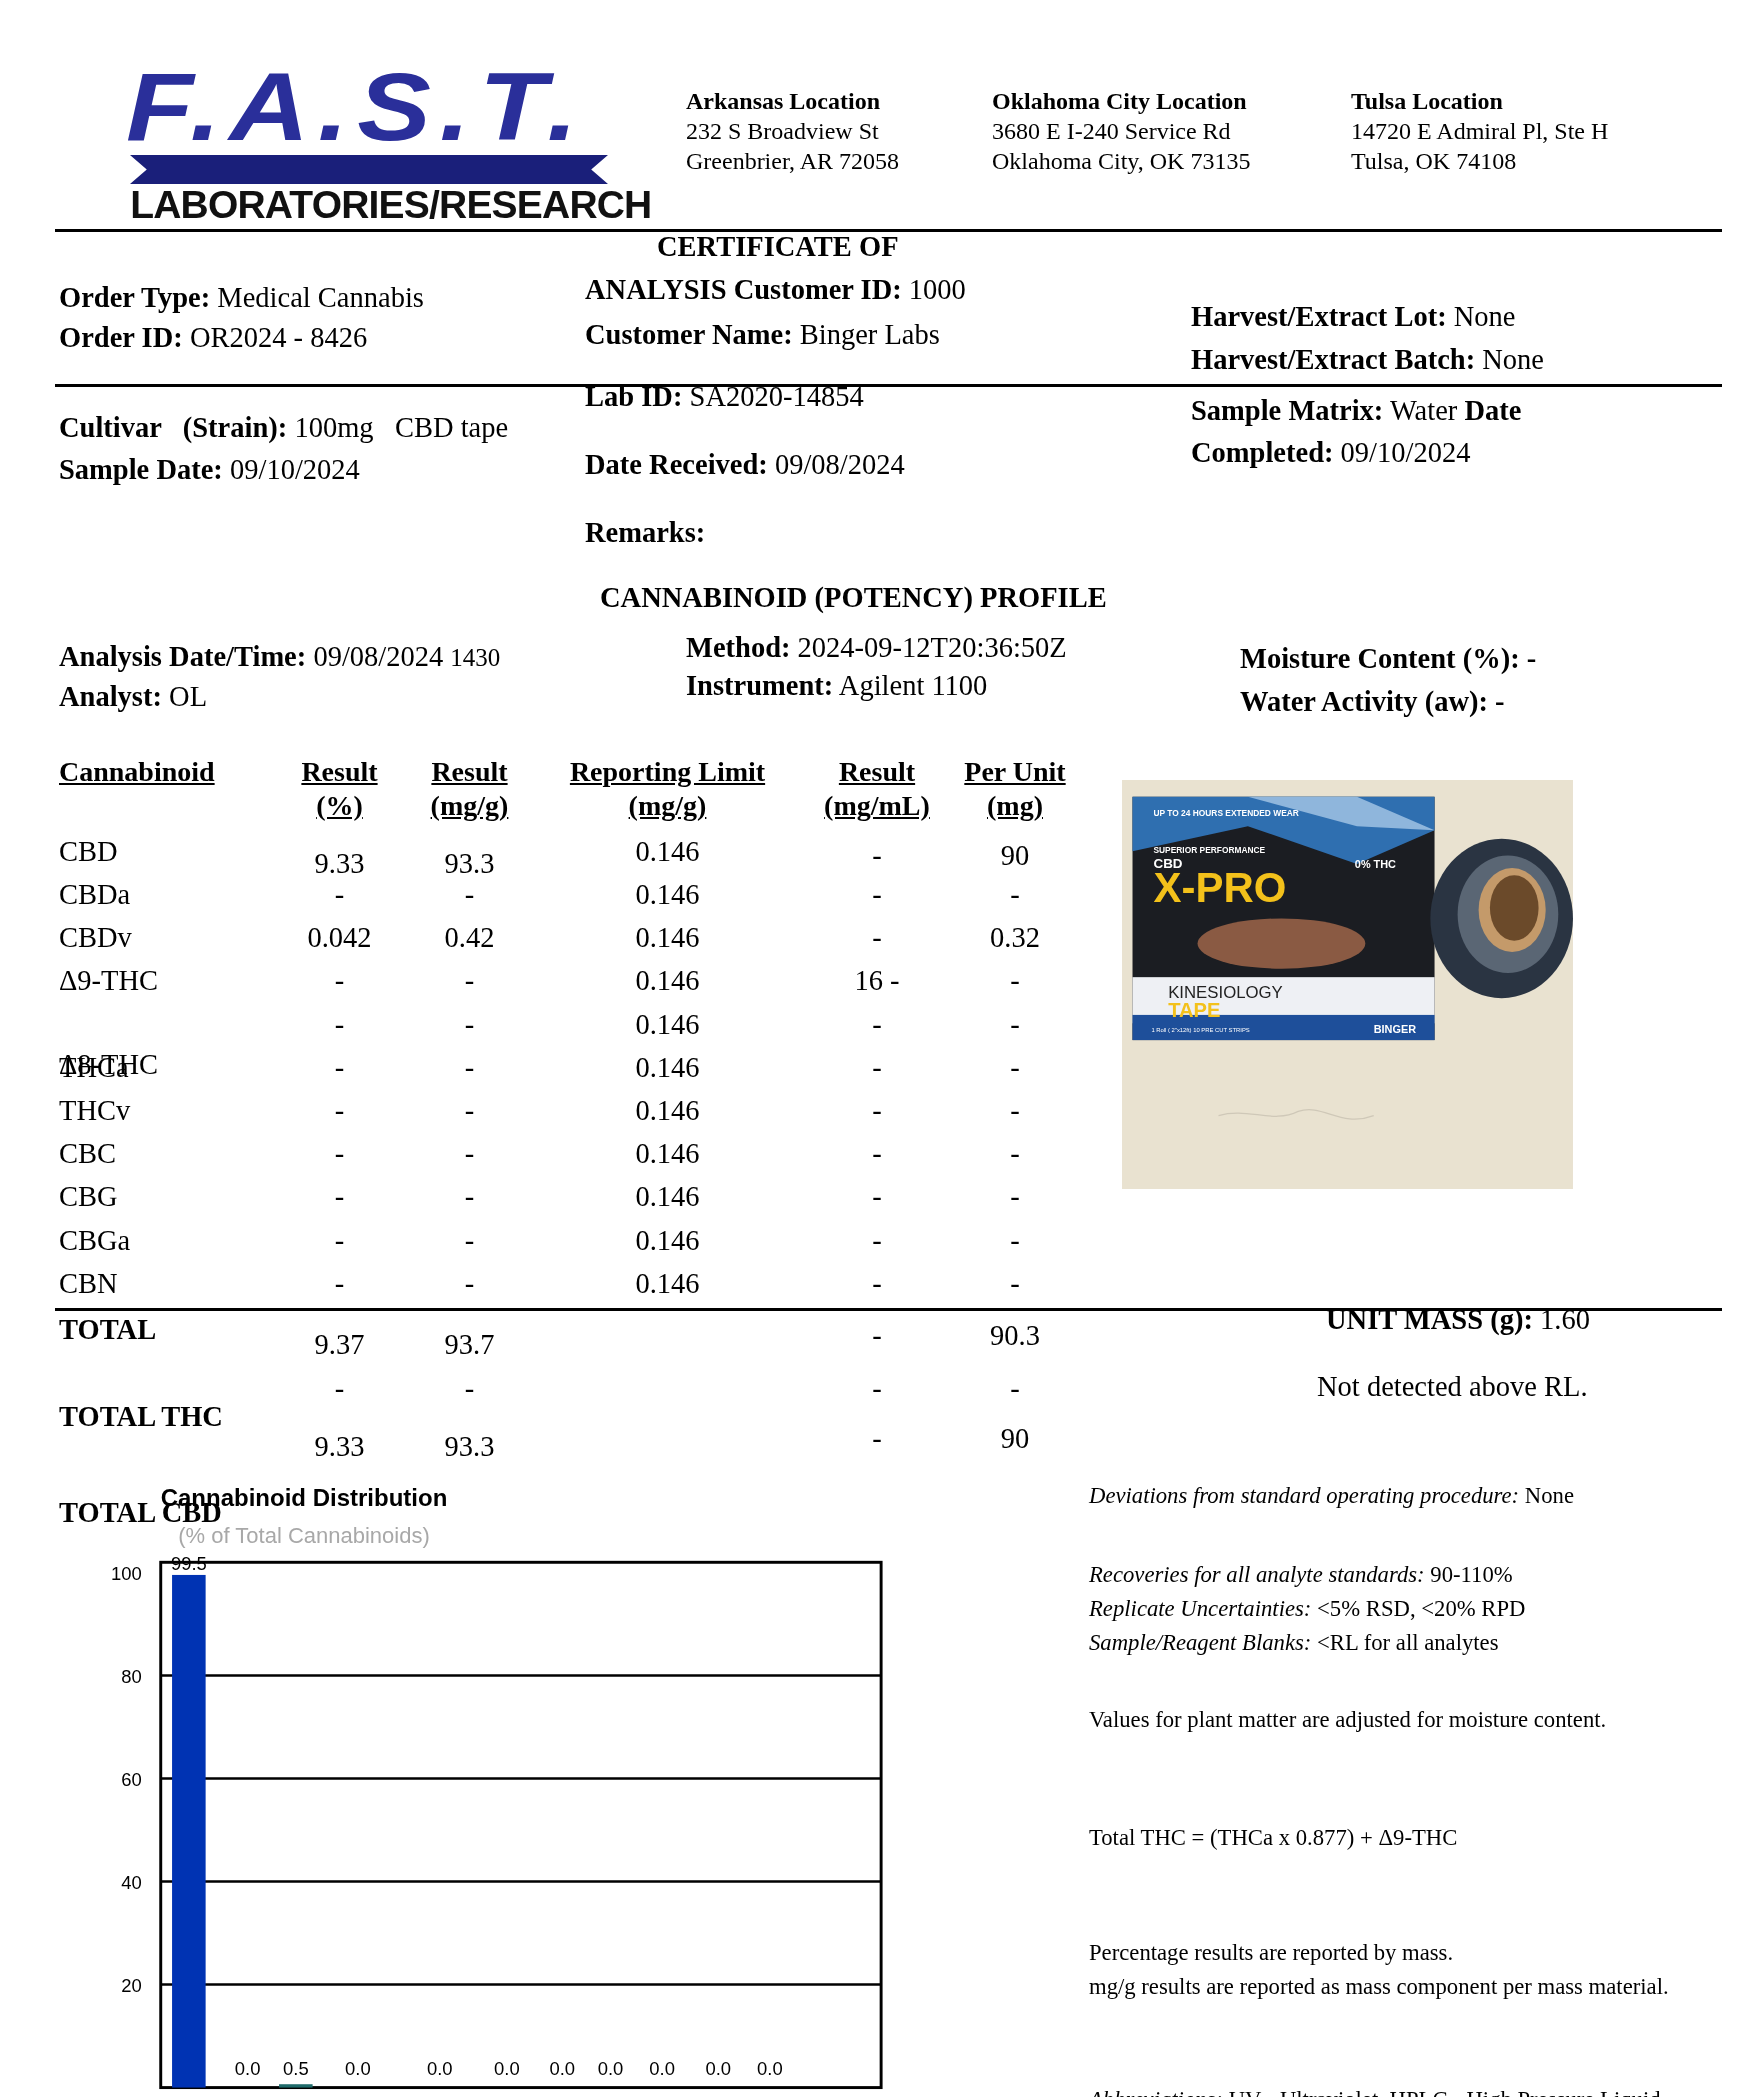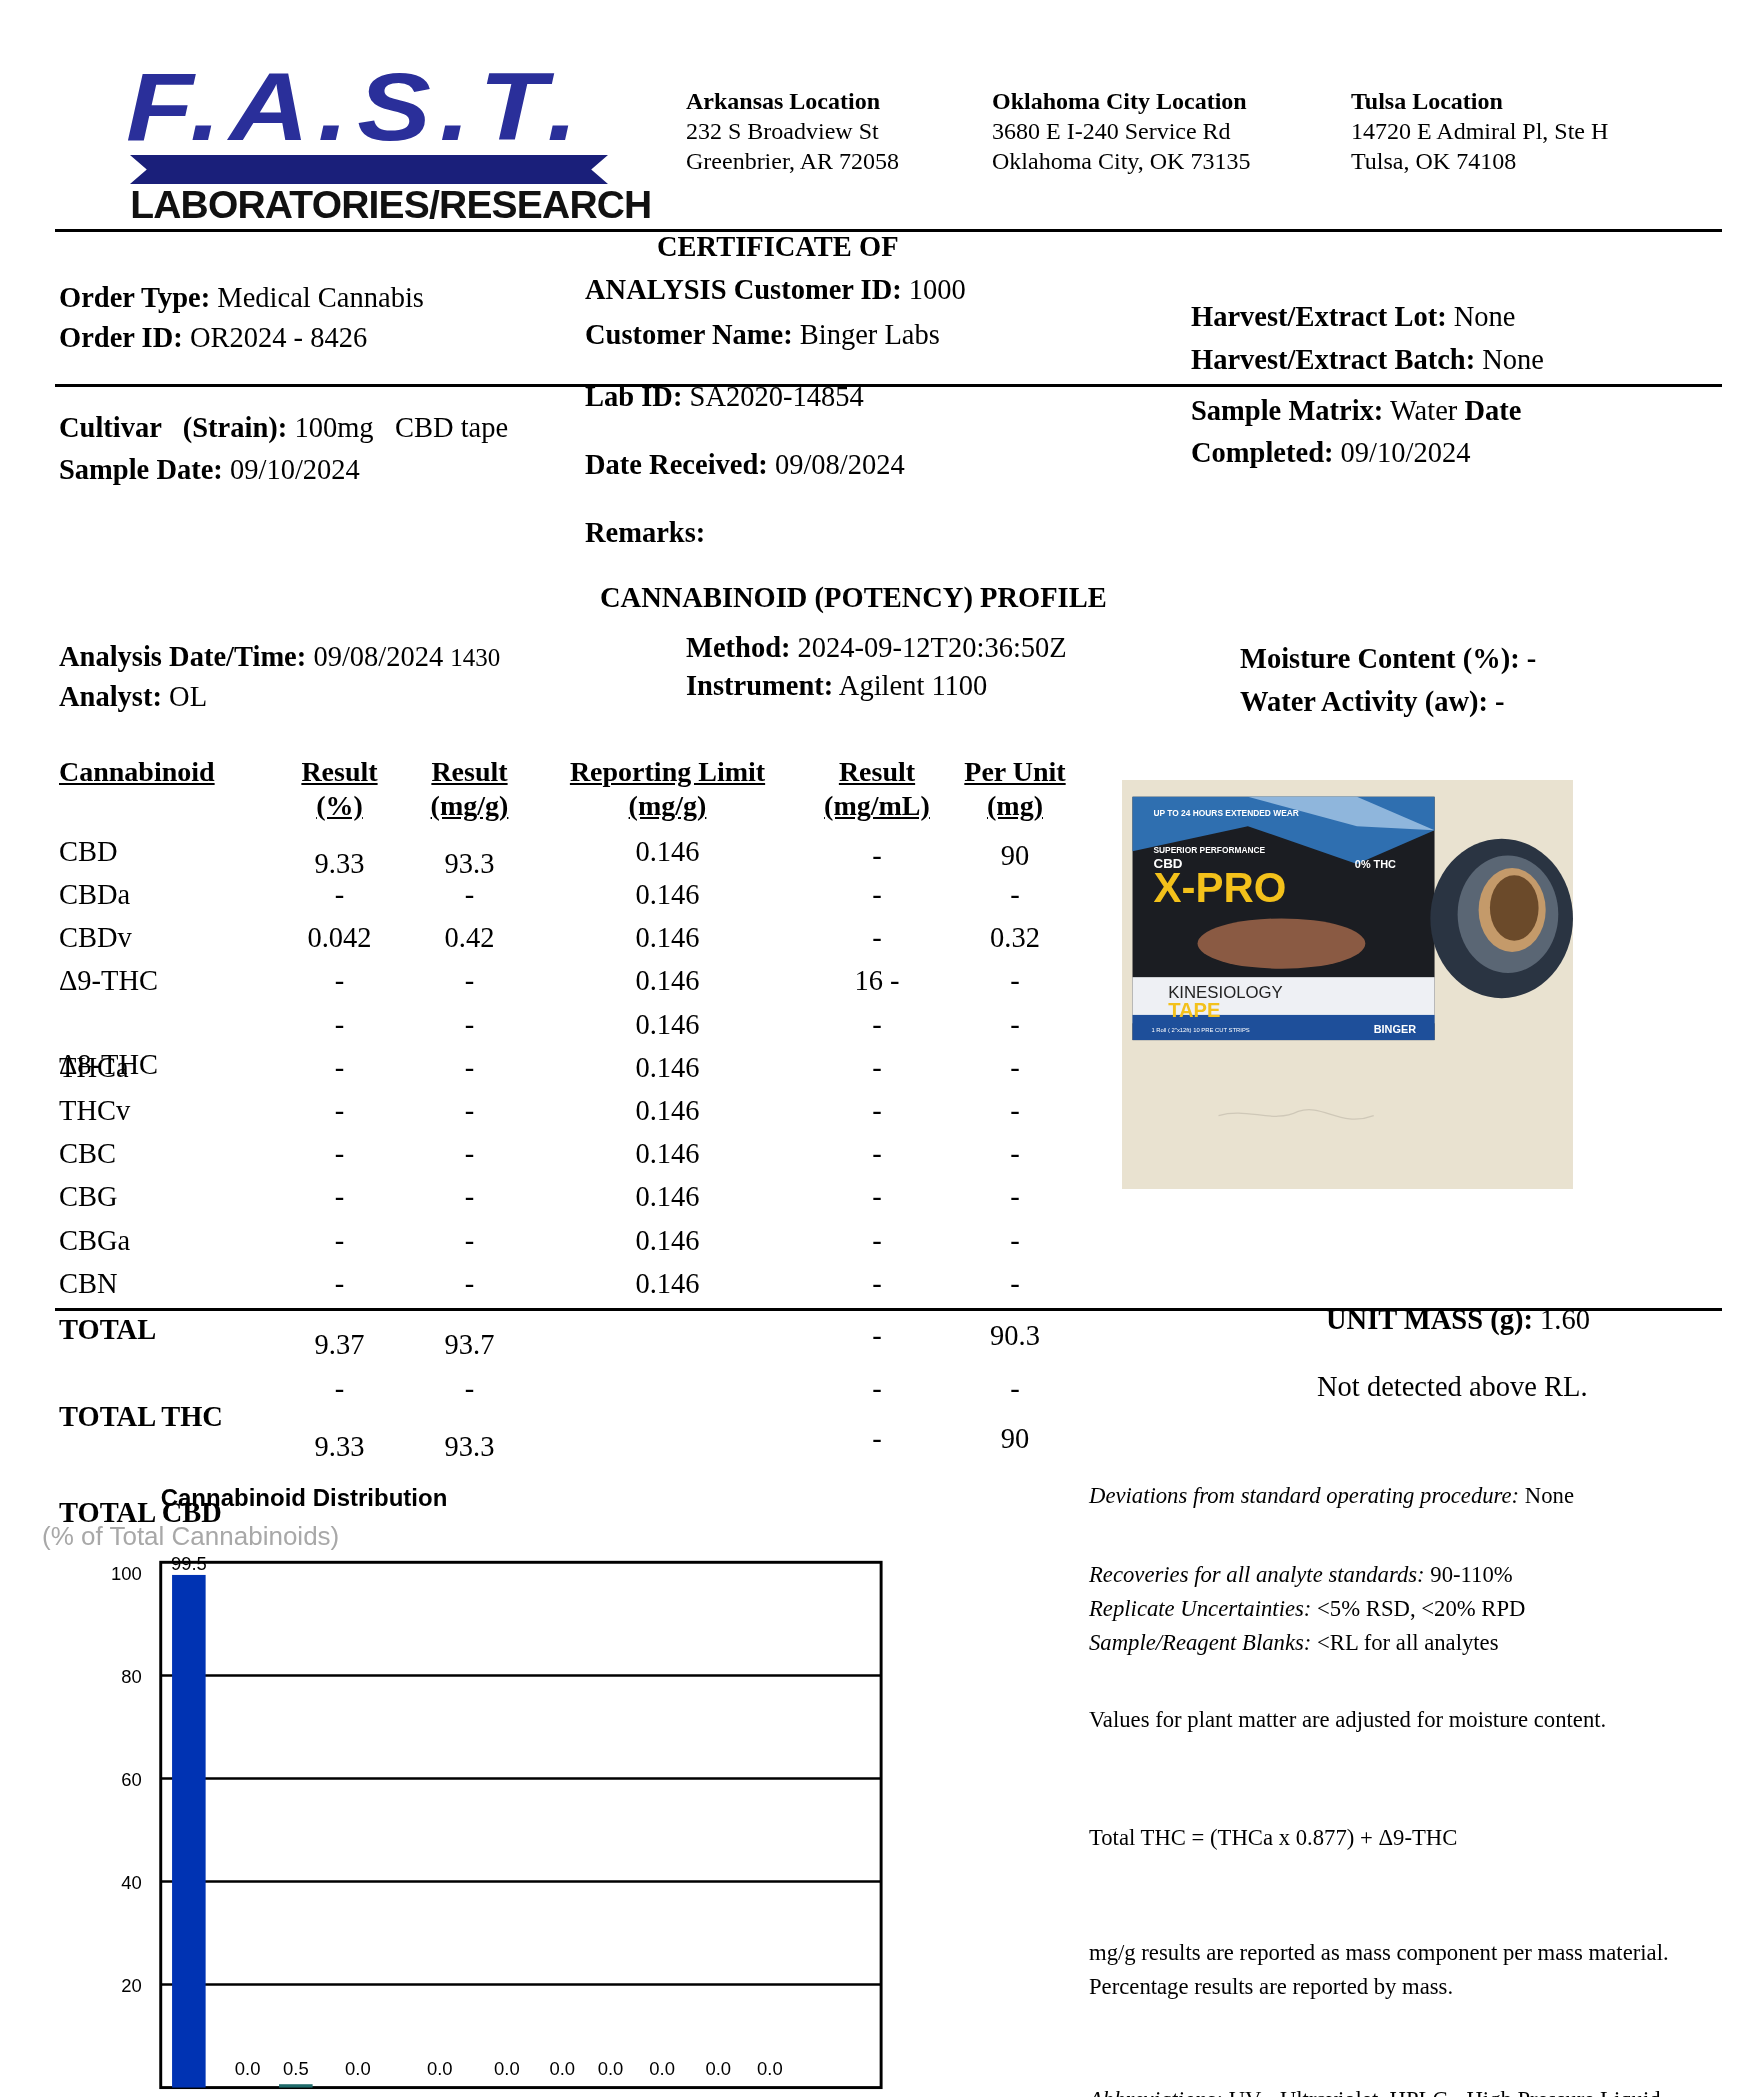--- a/index.html
+++ b/index.html
@@ -302,21 +302,21 @@
 </div>
 
 <div class="fld" style="left:1326px; top:1303px;">
   <span class="lbl">UNIT MASS (g):</span>
   <span>1.60</span>
 </div>
 <div class="fld" style="left:1317px; top:1370px;">Not detected above RL.</div>
 
 <div id="chart">
   <div class="chart-title" style="left:0; width:524px; top:0; text-align:center; font-size:24px; font-weight:bold; line-height:42px;">Cannabinoid Distribution</div>
-  <div class="chart-title" style="left:0; width:524px; top:42px; text-align:left; font-size:26px; color:#a8a8a8; line-height:34px;">(% of Total Cannabinoids)</div>
+  <div class="chart-title" style="left:0; width:524px; top:42px; text-align:center; font-size:22px; color:#a8a8a8; line-height:34px;">(% of Total Cannabinoids)</div>
   <svg id="chart-svg" width="944" height="617" style="position:absolute; left:0; top:0;" viewBox="0 0 2250 1470">
       <rect x="283" y="203" width="1717" height="1252" fill="#fff" stroke="#000" stroke-width="7"></rect>
       <line x1="283" x2="2000" y1="1209.4" y2="1209.4" stroke="#000" stroke-width="6"></line>
       <text x="238" y="1227.4" text-anchor="end" font-family="Liberation Sans, sans-serif" font-size="44" fill="#000">20</text>
       <line x1="283" x2="2000" y1="963.8" y2="963.8" stroke="#000" stroke-width="6"></line>
       <text x="238" y="981.8" text-anchor="end" font-family="Liberation Sans, sans-serif" font-size="44" fill="#000">40</text>
       <line x1="283" x2="2000" y1="718.2" y2="718.2" stroke="#000" stroke-width="6"></line>
       <text x="238" y="736.2" text-anchor="end" font-family="Liberation Sans, sans-serif" font-size="44" fill="#000">60</text>
       <line x1="283" x2="2000" y1="472.5999999999999" y2="472.5999999999999" stroke="#000" stroke-width="6"></line>
       <text x="238" y="490.5999999999999" text-anchor="end" font-family="Liberation Sans, sans-serif" font-size="44" fill="#000">80</text>
@@ -355,20 +355,20 @@
 <div class="note" style="top:1558px;">
   <div><i>Recoveries for all analyte standards:</i> <span>90-110%</span></div>
   <div><i>Replicate Uncertainties:</i> <span>&lt;5% RSD, &lt;20% RPD</span></div>
   <div><i>Sample/Reagent Blanks:</i> <span>&lt;RL for all analytes</span></div>
 </div>
 <div class="note" style="top:1703px; width:545px;">Values for plant matter are adjusted for moisture content.</div>
 <div class="note" style="top:1821px;">
   <div>Total THC = (THCa x 0.877) + Δ9-THC</div>
 </div>
 <div class="note" style="top:1936px; width:604px;">
+  <div>Percentage results are reported by mass.</div>
   <div>mg/g results are reported as mass component per mass material.</div>
-  <div>Percentage results are reported by mass.</div>
 </div>
 <div class="note" style="top:2083px; width:612px;">
   <i>Abbreviations:</i>
   <span>UV - Ultraviolet, HPLC - High Pressure Liquid Chromatography, RL - Reporting Limit, RPD - Relative Percent Difference, RSD - Relative Standard Deviation</span>
 </div>
 
 
 </body></html>

